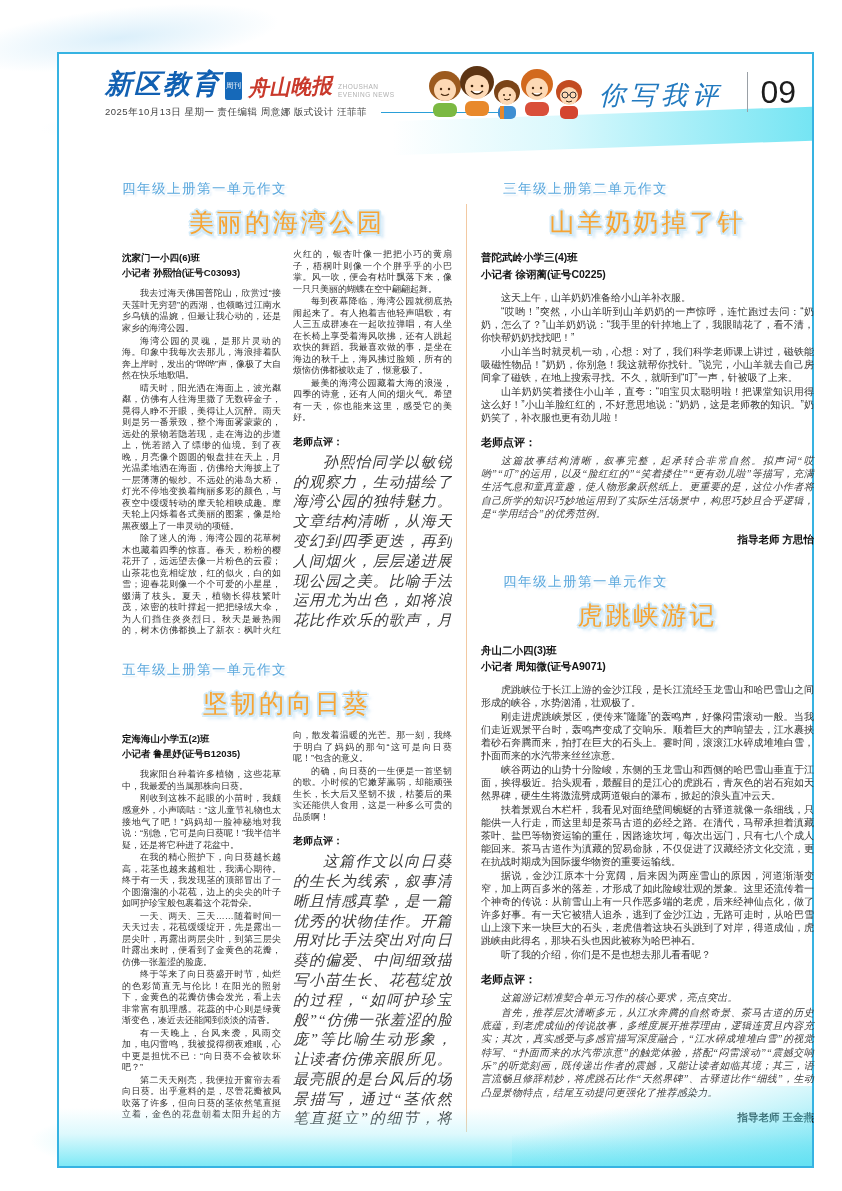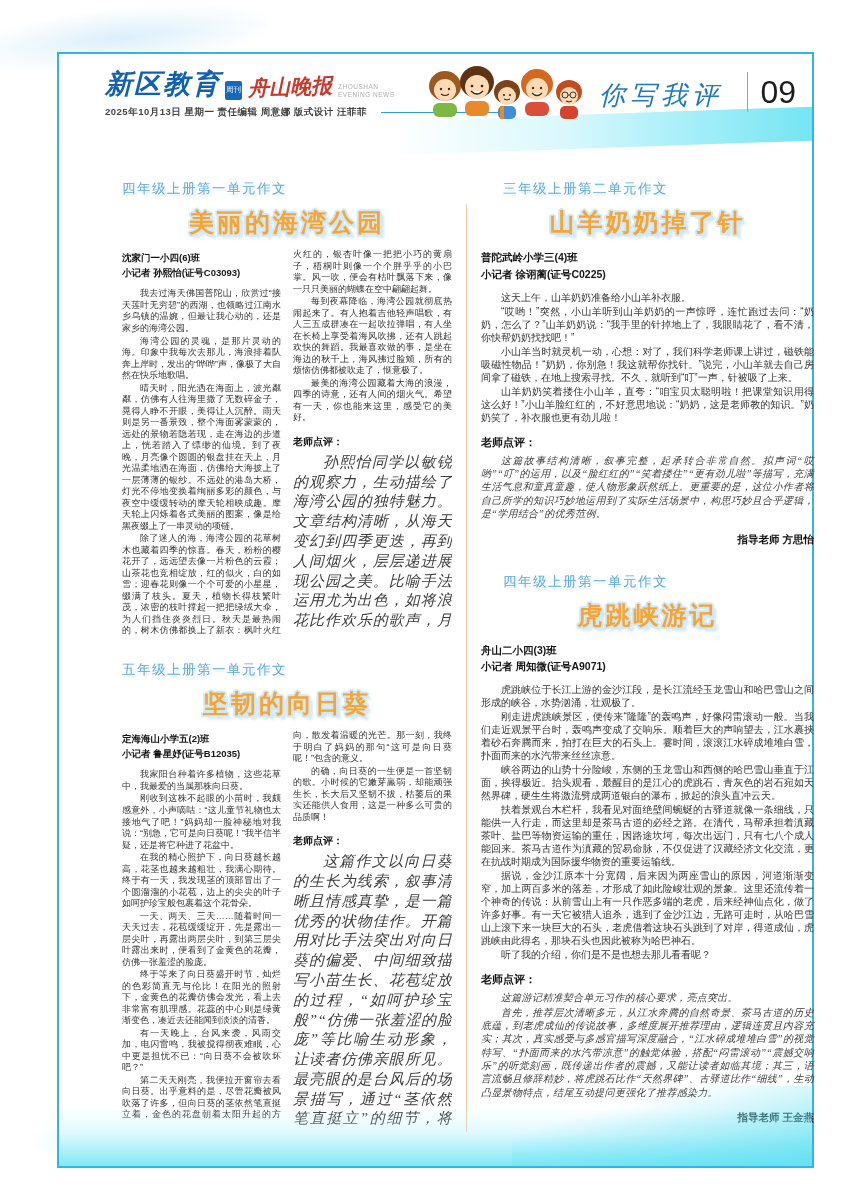--- a/index.html
+++ b/index.html
@@ -18,42 +18,42 @@
   .band-bottom{position:absolute;left:0;right:0;bottom:0;height:58px;
       background:linear-gradient(to top,rgba(120,232,245,.95),rgba(170,240,250,.4) 55%,transparent);pointer-events:none;}
   .band-bottom2{position:absolute;right:0;bottom:0;width:300px;height:80px;
       background:linear-gradient(to top left,rgba(96,224,242,.85),transparent 70%);pointer-events:none;}
   
   .hd{position:absolute;left:0;top:0;right:0;height:82px;}
   .masthead{position:absolute;left:46px;top:12px;}
   .brandrow{display:flex;align-items:flex-end;}
   .brand{font-size:27px;font-weight:bold;font-style:italic;color:#1160b2;letter-spacing:2px;white-space:nowrap;}
   .badge{display:inline-flex;flex-direction:column;justify-content:center;align-items:center;
-         width:17px;height:19px;background:#1669b9;color:#fff;font-size:7.5px;line-height:1.1;
+         width:17px;height:28px;background:#1669b9;color:#fff;font-size:7.5px;line-height:1.1;
          font-style:normal;margin:0 6px 2px 4px;border-radius:2px;}
   .paper{font-family:"Liberation Serif","DejaVu Serif",serif;font-style:italic;font-weight:bold;
          color:#c9392b;font-size:21px;transform:rotate(-2deg);white-space:nowrap;margin-bottom:1px;}
   .paper-en{font-size:6.5px;color:#b0b0b0;width:62px;line-height:1.25;margin:0 0 3px 6px;letter-spacing:.5px;}
   .daterow{display:flex;align-items:center;margin-top:4px;}
-  .dateline{font-size:9.5px;font-weight:bold;color:#444;letter-spacing:.5px;white-space:nowrap;}
+  .dateline{font-size:9.5px;font-weight:normal;color:#444;letter-spacing:.5px;white-space:nowrap;}
   .hline{height:1px;background:#2a9fd8;width:130px;margin-left:14px;}
   .kids{position:absolute;left:366px;top:2px;}
   .sect{position:absolute;left:540px;top:24px;font-size:26px;font-weight:normal;color:#2179bf;
         letter-spacing:5px;font-style:italic;white-space:nowrap;}
   .pagenum{position:absolute;right:16px;top:18px;font-size:32px;color:#1c1c1c;
            border-left:1.5px solid #9aa0a6;padding-left:12px;line-height:40px;}
   
   .content{position:absolute;left:63px;top:112px;width:692px;height:996px;display:flex;}
   .col-left{width:330px;flex:none;}
   .divider-v{width:1px;background:#f2c9a2;margin:38px 14px 30px 14px;flex:none;}
   .col-right{flex:1;min-width:0;}
   .unit-tag{font-weight:normal;color:#5ba8dd;font-size:13.5px;letter-spacing:1.5px;
             text-shadow:1px 1px 0 rgba(255,255,255,.95), 2px 2px 2px rgba(160,200,235,.45);}
   .col-right .unit-tag{padding-left:22px;}
-  .title{font-size:25px;font-weight:bold;color:#f7a433;text-align:center;margin:8px 0 10px;letter-spacing:3px;
+  .title{font-size:25px;font-weight:normal;color:#f7a433;text-align:center;margin:8px 0 10px;letter-spacing:3px;
      text-shadow:2px 0 0 #cfe9f8,-2px 0 0 #cfe9f8,0 2px 0 #cfe9f8,0 -2px 0 #cfe9f8,
                  1.5px 1.5px 0 #cfe9f8,-1.5px -1.5px 0 #cfe9f8,1.5px -1.5px 0 #cfe9f8,-1.5px 1.5px 0 #cfe9f8,
                  4px 4px 3px rgba(150,200,235,.55);}
   .byline{font-weight:bold;color:#151515;margin:2px 0 8px;}
   .art-l .byline{font-size:9.5px;line-height:1.55;}
   .art-r .byline{font-size:10.5px;line-height:1.6;}
   .para{text-indent:2em;text-align:justify;color:#333;margin:0 0 1px;}
   .art-l .para{font-size:9px;line-height:1.28;}
   .art-r .para{font-size:10px;line-height:1.3;}
   .comment-label{font-weight:bold;color:#111;margin:11px 0 4px;}

